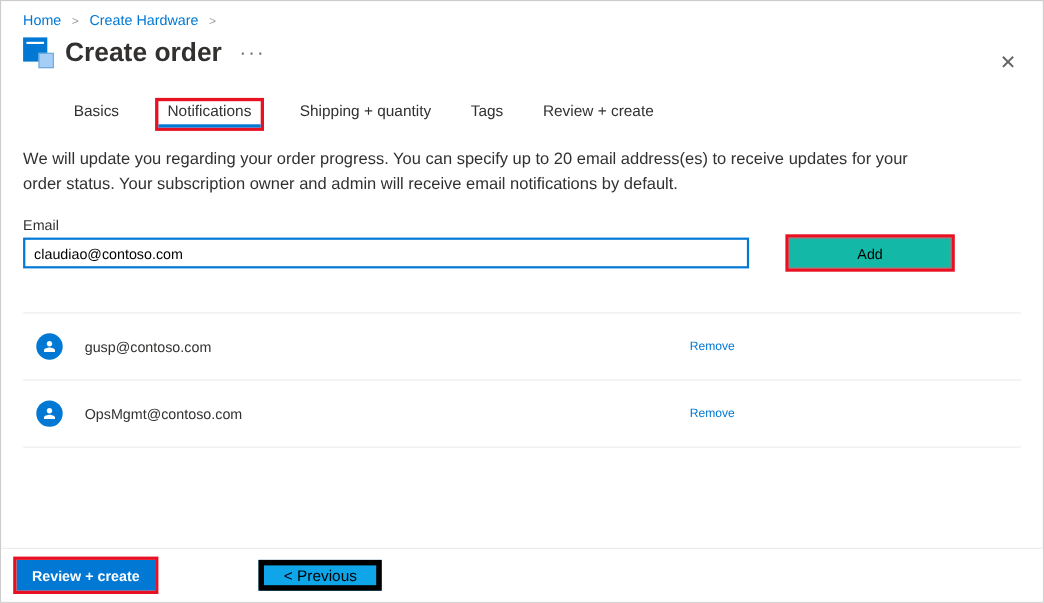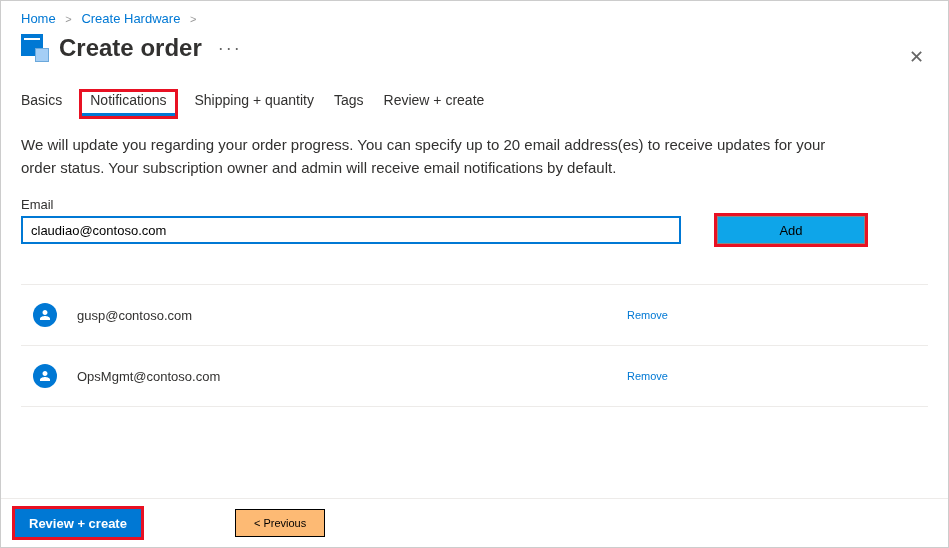--- a/index.html
+++ b/index.html
@@ -77,22 +77,23 @@
       position: absolute;
       right: 24px;
       top: 45px;
       font-size: 18px;
       color: #666;
       cursor: pointer;
       font-weight: 300;
     }
     .tabs {
       display: flex;
-      gap: 20px;
+      gap: 36px;
       padding: 18px 20px 0 20px;
+      margin-left: 46px;
     }
     .tab {
       font-size: 14px;
       color: #323130;
       padding-bottom: 8px;
       cursor: pointer;
       position: relative;
     }
     .tab.active {
       font-weight: 400;
@@ -131,21 +132,21 @@
       width: 660px;
       height: 28px;
       border: 2px solid #0078d4;
       padding: 2px 8px;
       font-size: 13px;
       outline: none;
     }
     .add-btn {
       width: 148px;
       height: 28px;
-      background: #0ea5e9;
+      background: #14b8a6;
       border: 1px solid #8a8886;
       font-size: 13px;
       cursor: pointer;
     }
     .email-list {
       padding: 40px 20px 0 20px;
     }
     .email-item {
       display: flex;
       align-items: center;
@@ -191,25 +192,25 @@
       background: #0078d4;
       color: #fff;
       border: none;
       height: 28px;
       padding: 0 14px;
       font-size: 13px;
       font-weight: 600;
       cursor: pointer;
     }
     .btn-secondary {
-      background: #fdba74;
-      border: 1px solid #000000;
+      background: #0ea5e9;
+      border: 5px solid #000000;
       height: 28px;
       padding: 0 18px;
-      font-size: 11px;
+      font-size: 14px;
       cursor: pointer;
     }
     .footer-gap { width: 70px; }
   </style>
 </head>
 <body>
 
 <div class="breadcrumb">
   <a href="#">Home</a>
   <span class="sep">&gt;</span>

